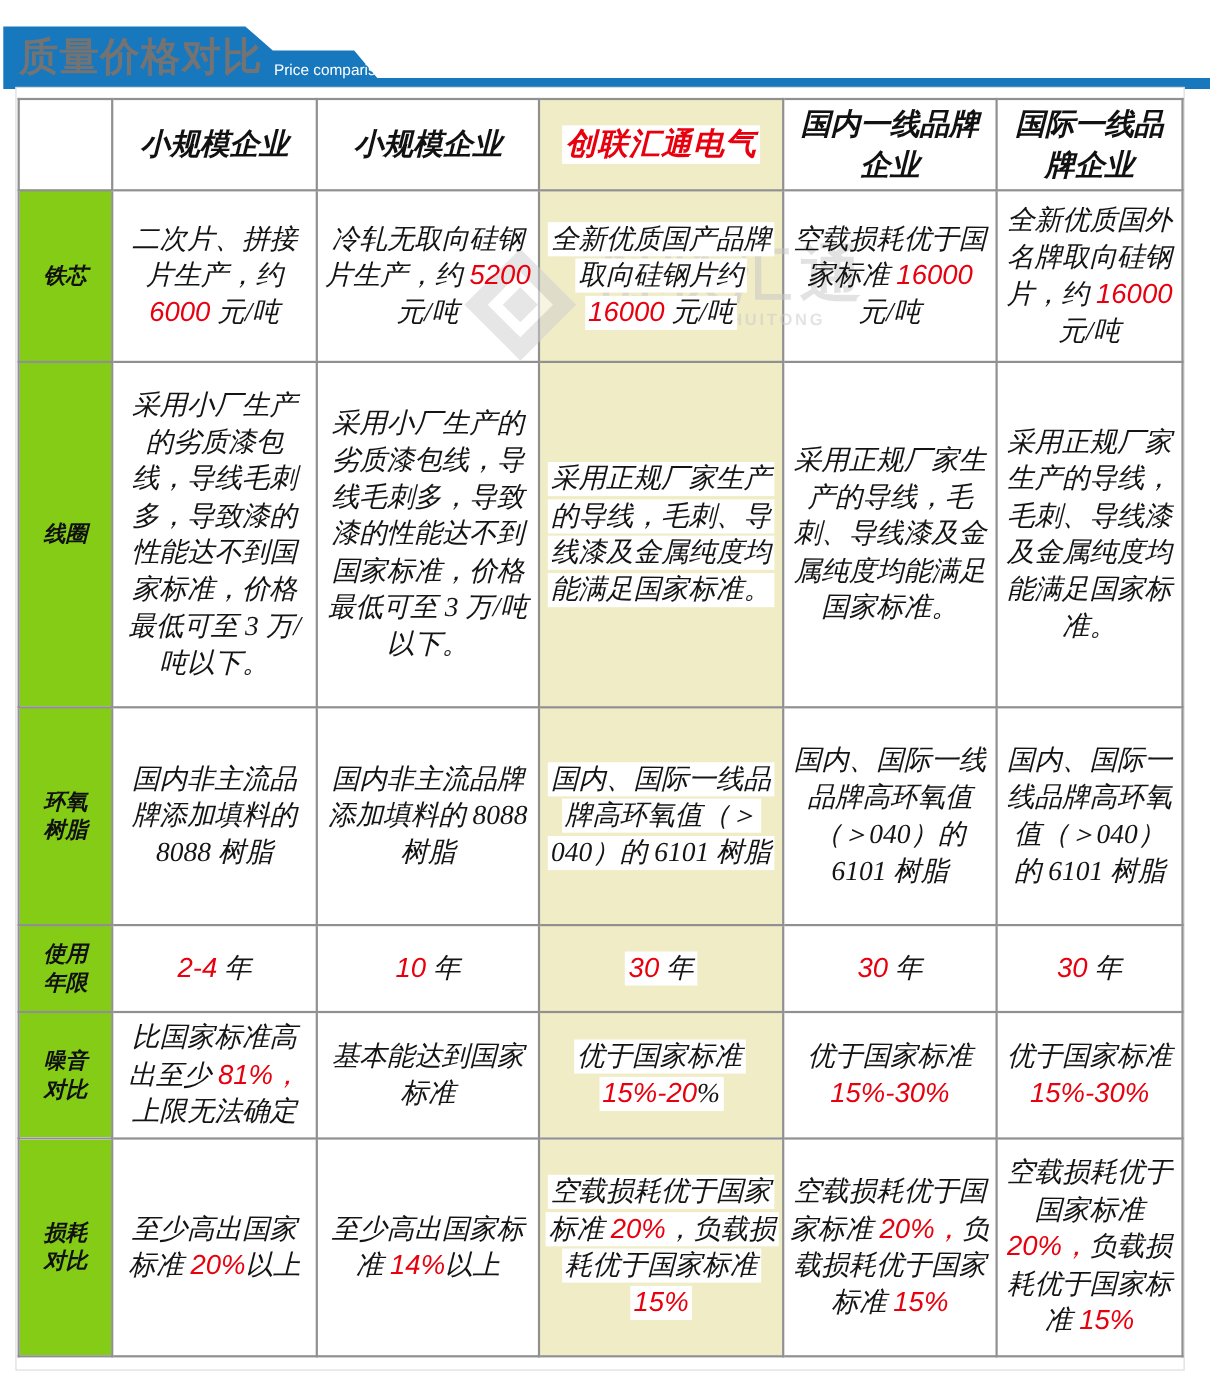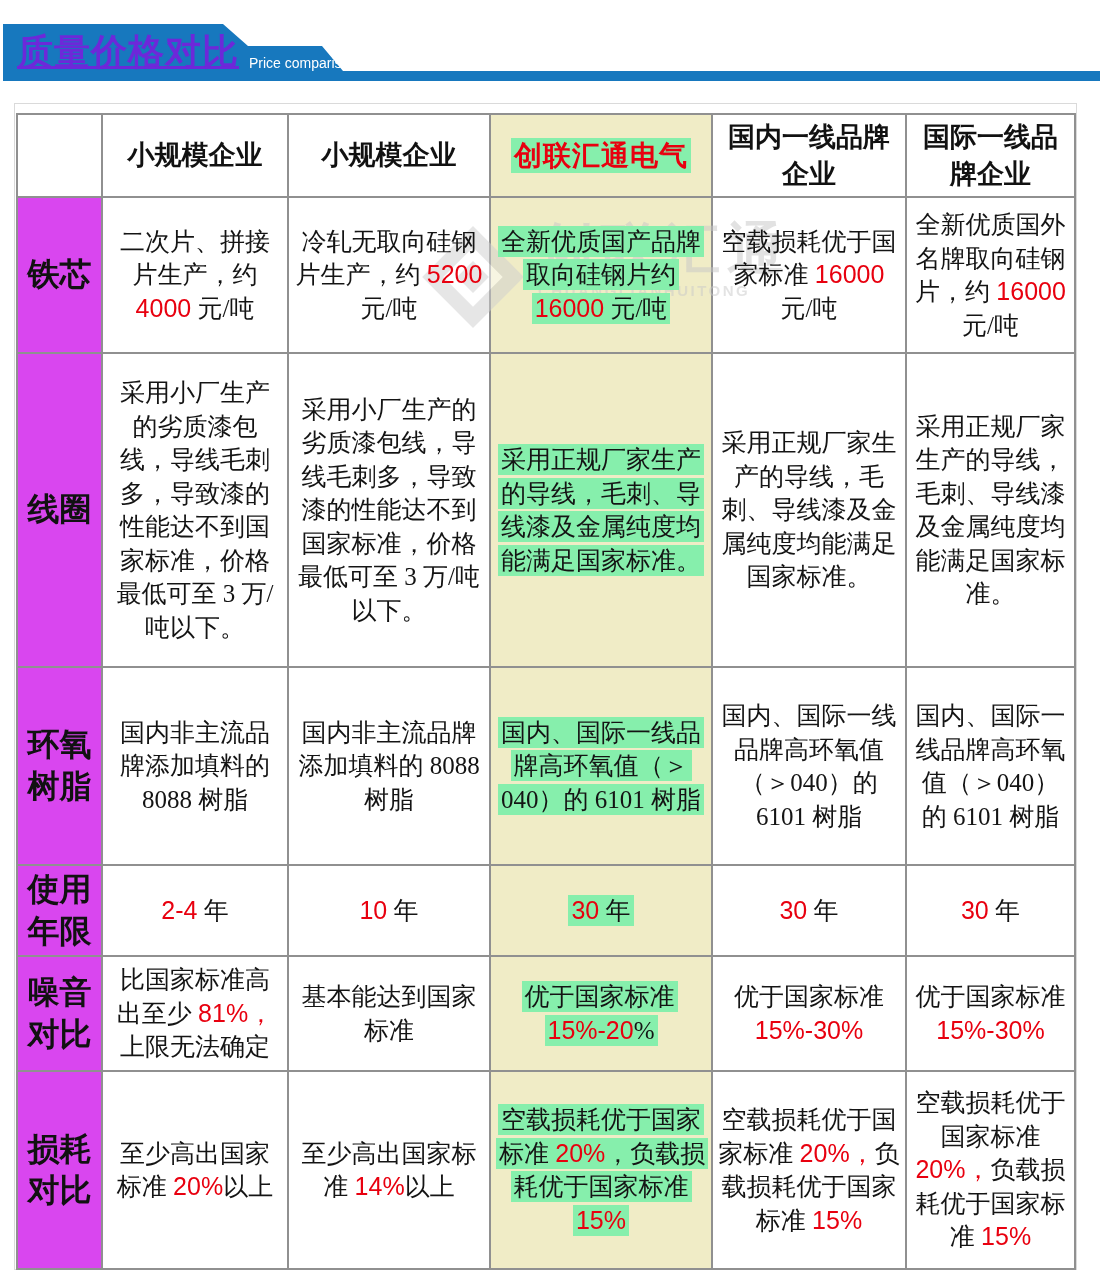--- a/index.html
+++ b/index.html
@@ -7,31 +7,31 @@
     width:1100px;height:1272px;position:relative;overflow:hidden;
     font-family:"Liberation Serif",serif;color:#141414;
   }
   
   .banner{position:absolute;left:0;top:0;width:1100px;height:90px;}
   .banner svg{position:absolute;left:0;top:0;}
   .banner-title{
     position:absolute;left:17px;top:24px;height:57px;width:210px;
     display:flex;align-items:center;
     font-family:"Liberation Sans",sans-serif;
-    font-size:36px;font-weight:bold;color:#6d28d9;letter-spacing:1px;white-space:nowrap;text-decoration:underline;
+    font-size:36px;font-weight:bold;color:#737373;letter-spacing:1px;white-space:nowrap;
   }
   .banner-sub{
     position:absolute;left:249px;top:55px;
     font-family:"Liberation Sans",sans-serif;
     font-size:14px;color:#ffffff;white-space:nowrap;
   }
   
   .table-frame{
-    position:absolute;left:14px;top:103px;width:1063px;height:1167px;
-    border:1px solid #dadada;box-sizing:border-box;background:#ffffff;
+    position:absolute;left:14px;top:79px;width:1063px;height:1167px;
+    border:1px solid #dadada;box-sizing:border-box;background:#ffffff;font-style:italic;
   }
   
   .watermark{
     position:absolute;left:420px;top:218px;z-index:1;opacity:.5;
     display:flex;align-items:flex-start;pointer-events:none;
   }
   .wm-logo{width:106px;height:106px;flex:none;margin-top:6px;}
   .wm-text{margin-left:12px;}
   .wm-cn{
     font-family:"Liberation Sans",sans-serif;font-weight:bold;
@@ -54,28 +54,28 @@
   .cmp tbody tr:nth-child(1){height:156px;}
   .cmp tbody tr:nth-child(2){height:314px;}
   .cmp tbody tr:nth-child(3){height:198px;}
   .cmp tbody tr:nth-child(4){height:79px;}
   .cmp tbody tr:nth-child(5){height:115px;}
   .cmp tbody tr:nth-child(6){height:198px;}
   .cmp thead th{
     font-size:27px;font-weight:bold;color:#111;line-height:1.35;background:#ffffff;
   }
   .cmp th.rowlabel{
-    font-size:32px;font-weight:bold;color:#111;background:#d946ef;
+    font-size:20px;font-weight:bold;color:#111;background:#84cc16;
     white-space:pre-line;line-height:1.3;
   }
   .cmp td{font-size:25px;line-height:1.34;background:#ffffff;}
   .cmp .hl{background:var(--accent);}
   .cellwrap{position:relative;z-index:2;}
   .hl .cellwrap,.hl .brandbox{
-    background:#86efac;padding:2px 3px;
+    background:#ffffff;padding:2px 3px;
     -webkit-box-decoration-break:clone;box-decoration-break:clone;text-align:center;
   }
   .brandbox{
     position:relative;z-index:2;
     font-size:28px;font-weight:bold;color:var(--red);letter-spacing:1px;
   }
   .red{color:var(--red);font-family:"Liberation Sans",sans-serif;}
 </style>
 </head>
 <body>
@@ -104,21 +104,21 @@
           <th>小规模企业</th>
           <th>小规模企业</th>
           <th class="hl"><span class="brandbox">创联汇通电气</span></th>
           <th>国内一线品牌企业</th>
           <th>国际一线品牌企业</th>
         </tr>
       </thead>
     <tbody id="tbody">
         <tr>
           <th class="rowlabel">铁芯</th>
-          <td><span class="cellwrap"><span>二次片、拼接片生产，约 </span><span class="red">4000</span><span> 元/吨</span></span></td>
+          <td><span class="cellwrap"><span>二次片、拼接片生产，约 </span><span class="red">6000</span><span> 元/吨</span></span></td>
           <td><span class="cellwrap"><span>冷轧无取向硅钢片生产，约 </span><span class="red">5200</span><span> 元/吨</span></span></td>
           <td class="hl"><span class="cellwrap"><span>全新优质国产品牌取向硅钢片约 </span><span class="red">16000</span><span> 元/吨</span></span></td>
           <td><span class="cellwrap"><span>空载损耗优于国家标准 </span><span class="red">16000</span><span> 元/吨</span></span></td>
           <td><span class="cellwrap"><span>全新优质国外名牌取向硅钢片，约 </span><span class="red">16000</span><span> 元/吨</span></span></td>
         </tr>
         <tr>
           <th class="rowlabel">线圈</th>
           <td><span class="cellwrap"><span>采用小厂生产的劣质漆包线，导线毛刺多，导致漆的性能达不到国家标准，价格最低可至 3 万/吨以下。</span></span></td>
           <td><span class="cellwrap"><span>采用小厂生产的劣质漆包线，导线毛刺多，导致漆的性能达不到国家标准，价格最低可至 3 万/吨以下。</span></span></td>
           <td class="hl"><span class="cellwrap"><span>采用正规厂家生产的导线，毛刺、导线漆及金属纯度均能满足国家标准。</span></span></td>

